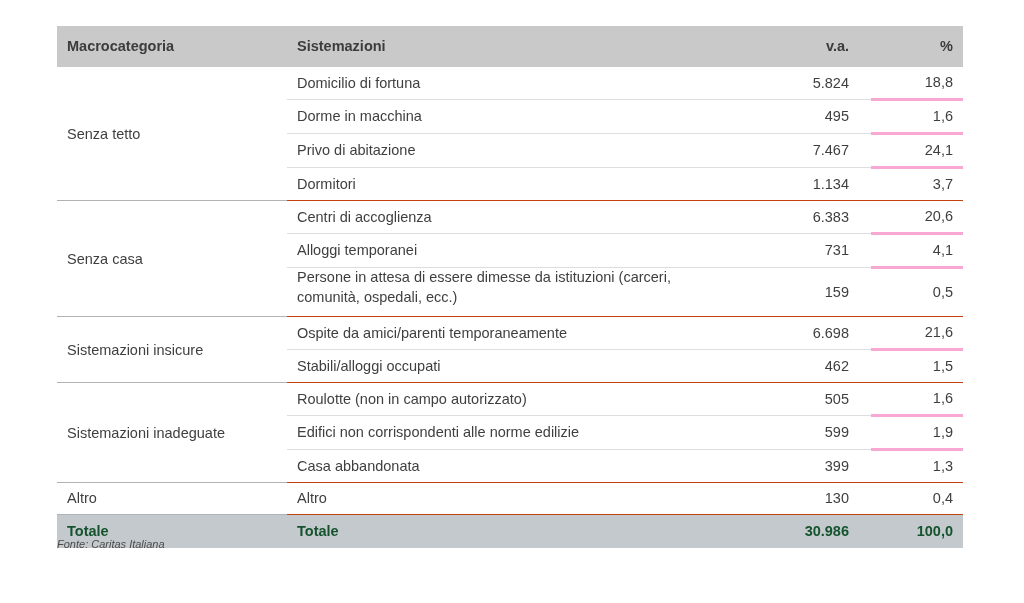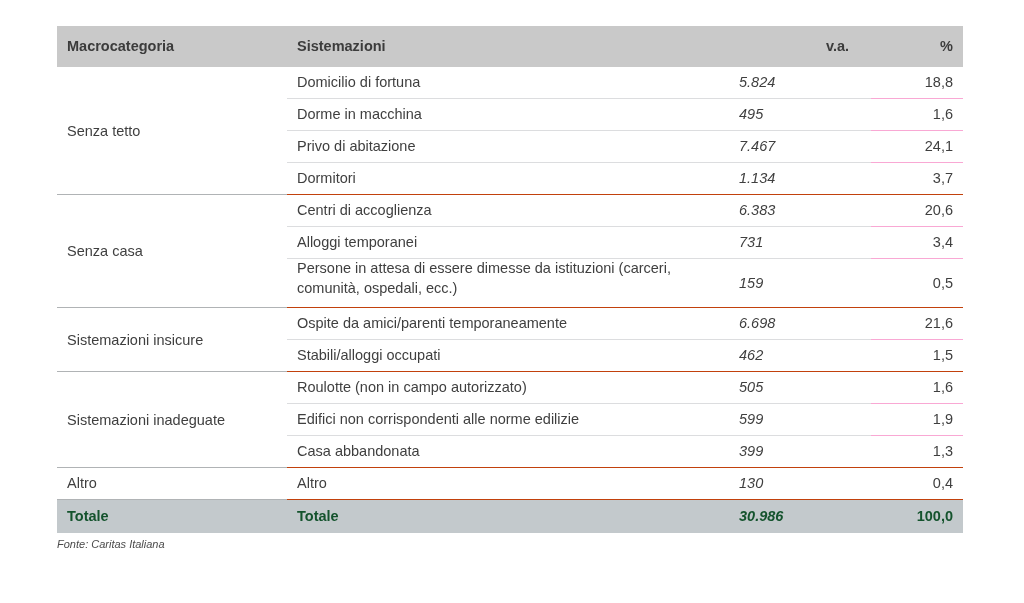--- a/index.html
+++ b/index.html
@@ -62,29 +62,28 @@
     padding-left: 10px;
     vertical-align: middle;
     border-bottom: 1px solid #b0b3b5;
   }
   td.sub {
     text-align: left;
     padding: 7px 10px 8px 10px;
     border-bottom: 1px solid #dcdddf;
   }
   td.va {
-    text-align: left;
+    text-align: right;
     padding: 7px 22px 8px 0;
     border-bottom: 1px solid #dcdddf;
-    font-style: italic;
   }
   td.pct {
     text-align: right;
     padding: 7px 10px 8px 0;
-    border-bottom: 1px solid #f9a8d4;
+    border-bottom: 3px solid #f9a8d4;
   }
   tr.group-end td.sub,
   tr.group-end td.va,
   tr.group-end td.pct {
     border-bottom: 1px solid #c2410c;
   }
   tr.tall td.sub { padding-top: 0; padding-bottom: 9px; line-height: 1.35; }
 
   
   tr.simple td.macro {
@@ -163,21 +162,21 @@
 
         <tr>
           <td class="macro" rowspan="3">Senza casa</td>
           <td class="sub">Centri di accoglienza</td>
           <td class="va">6.383</td>
           <td class="pct">20,6</td>
         </tr>
         <tr>
           <td class="sub">Alloggi temporanei</td>
           <td class="va">731</td>
-          <td class="pct">3,4</td>
+          <td class="pct">4,1</td>
         </tr>
         <tr class="group-end tall">
           <td class="sub">Persone in attesa di essere dimesse da istituzioni (carceri, comunità, ospedali, ecc.)</td>
           <td class="va">159</td>
           <td class="pct">0,5</td>
         </tr>
 
         <tr>
           <td class="macro" rowspan="2">Sistemazioni insicure</td>
           <td class="sub">Ospite da amici/parenti temporaneamente</td>

